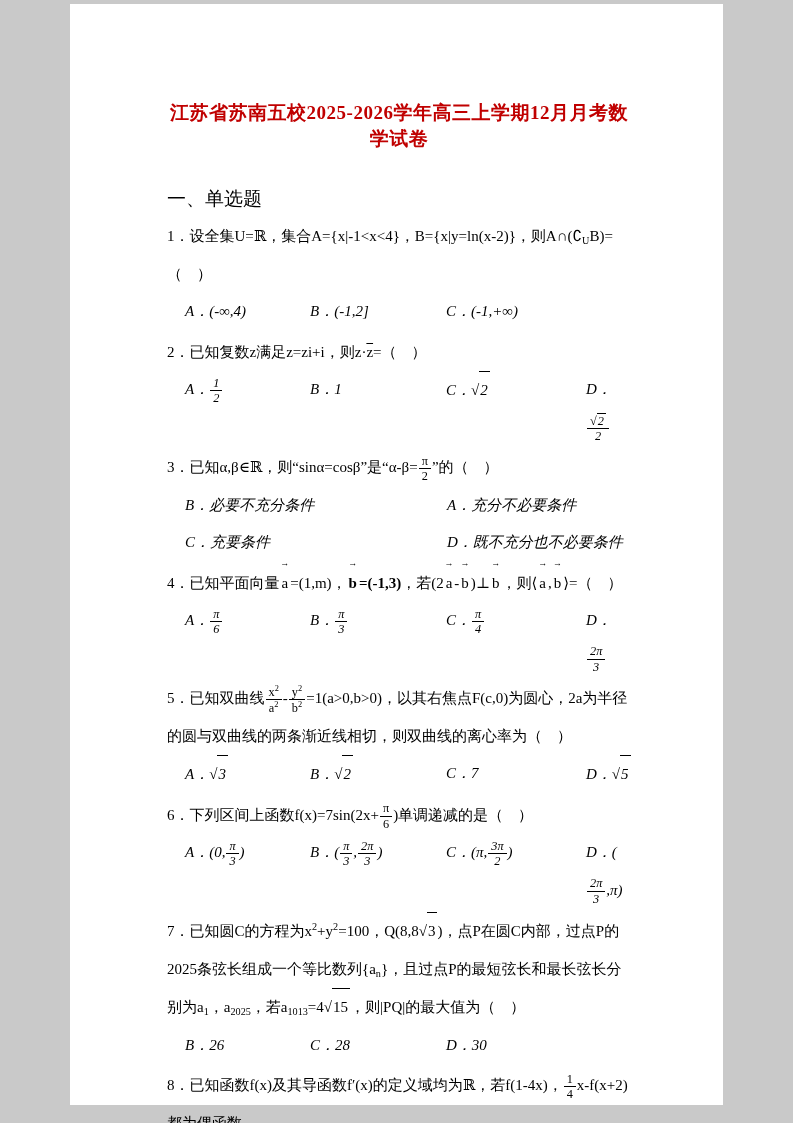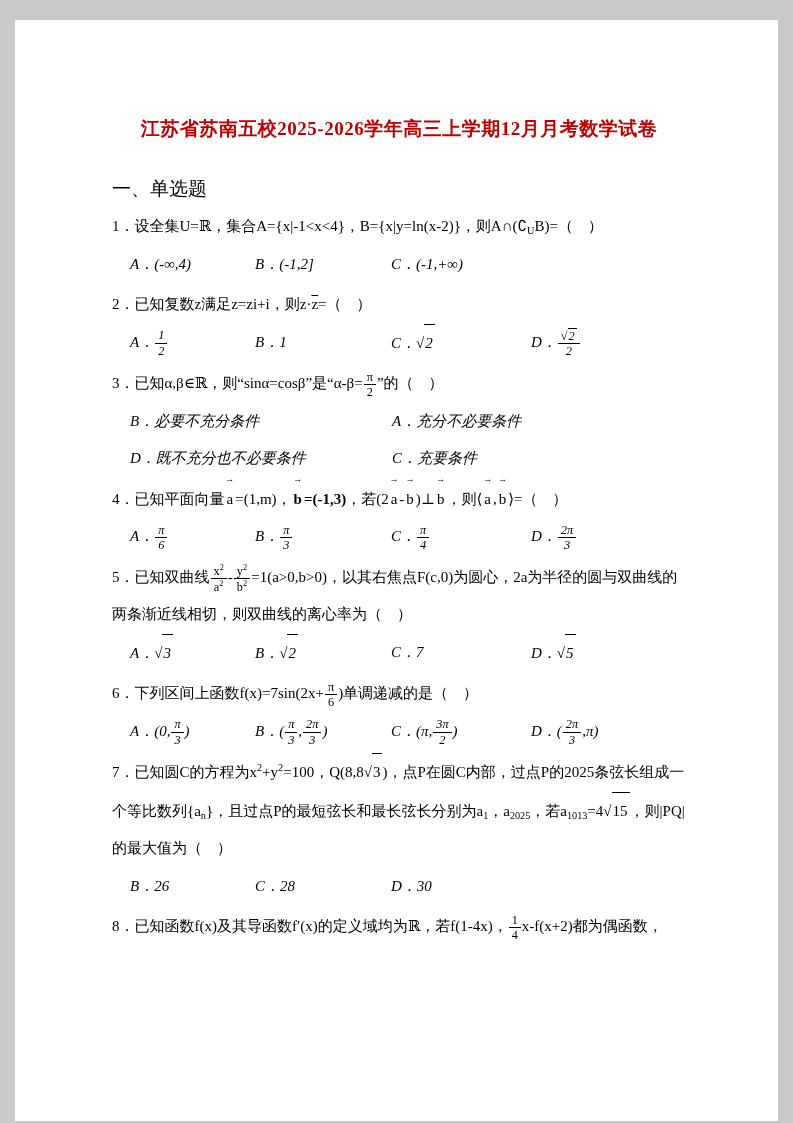--- a/index.html
+++ b/index.html
@@ -4,22 +4,22 @@
 <style>
   * { margin:0; padding:0; box-sizing:border-box; }
   html,body { width:793px; }
   body {
     background:#c9c9c9;
     height:1123px;
     overflow:hidden;
     font-family:"Liberation Serif","DejaVu Serif",serif;
   }
   .page {
-    width:763px; height:1101px;
-    margin:20px auto 14px;
+    width:653px; height:1101px;
+    margin:4px auto 14px;
     background:#ffffff;
   }
   .content {
     padding:0 92px 0 97px;
     color:#000;
     font-size:15px;
   }
   .title {
     padding-top:96px;
     text-align:center;
@@ -83,22 +83,22 @@
             <div class="option">B．1</div>
             <div class="option">C．<span class="msqrt"><span class="mrad">√</span><span class="mrbody">2</span></span></div>
             <div class="option">D．<span class="mfrac"><span class="mnum"><span class="msqrt"><span class="mrad">√</span><span class="mrbody">2</span></span></span><span class="mden">2</span></span></div>
           </div>
         </div>
         <div class="question">
           <div class="stem">3．已知α,β∈ℝ，则“sinα=cosβ”是“α-β=<span class="mfrac"><span class="mnum">π</span><span class="mden">2</span></span>”的（　）</div>
           <div class="options cols2">
             <div class="option">B．必要不充分条件</div>
             <div class="option">A．充分不必要条件</div>
+            <div class="option">C．充要条件</div>
             <div class="option">D．既不充分也不必要条件</div>
-            <div class="option">C．充要条件</div>
           </div>
         </div>
         <div class="question">
           <div class="stem">4．已知平面向量<span class="mvec"><span class="marrow">→</span>a</span>=(1,m)，<span class="mbold"><span class="mvec"><span class="marrow">→</span>b</span>=(-1,3)</span>，若(2<span class="mvec"><span class="marrow">→</span>a</span>-<span class="mvec"><span class="marrow">→</span>b</span>)⊥<span class="mvec"><span class="marrow">→</span>b</span>，则⟨<span class="mvec"><span class="marrow">→</span>a</span>,<span class="mvec"><span class="marrow">→</span>b</span>⟩=（　）</div>
           <div class="options cols4">
             <div class="option">A．<span class="mfrac"><span class="mnum">π</span><span class="mden">6</span></span></div>
             <div class="option">B．<span class="mfrac"><span class="mnum">π</span><span class="mden">3</span></span></div>
             <div class="option">C．<span class="mfrac"><span class="mnum">π</span><span class="mden">4</span></span></div>
             <div class="option">D．<span class="mfrac"><span class="mnum">2π</span><span class="mden">3</span></span></div>
           </div>

